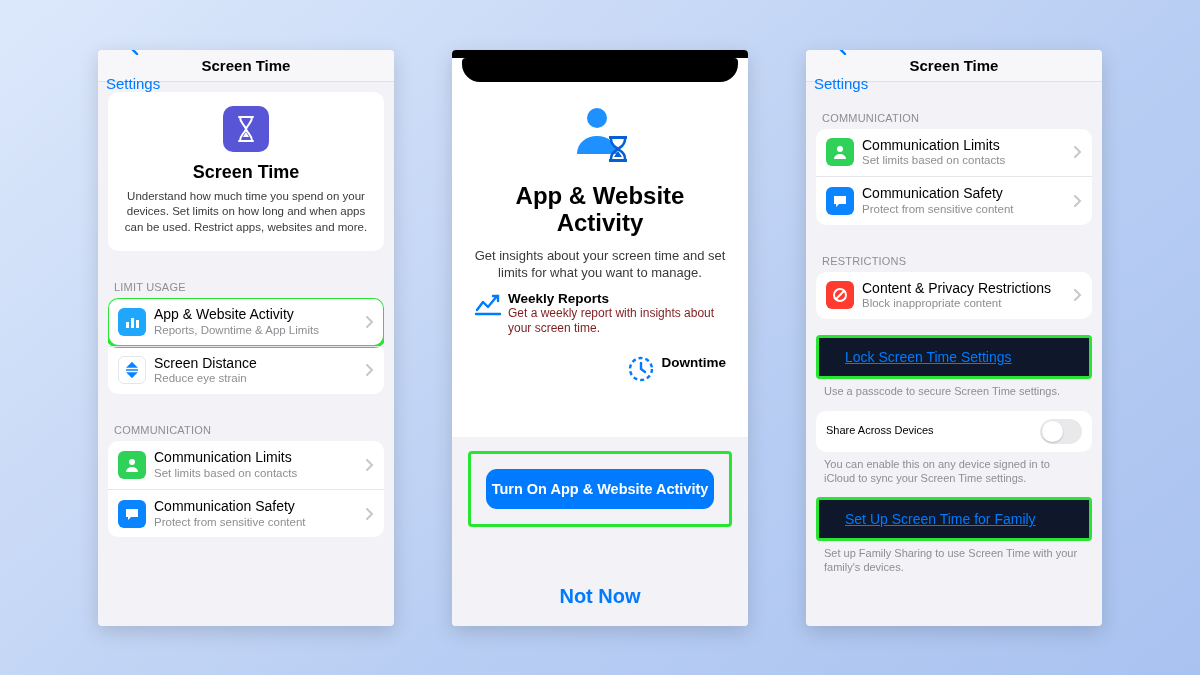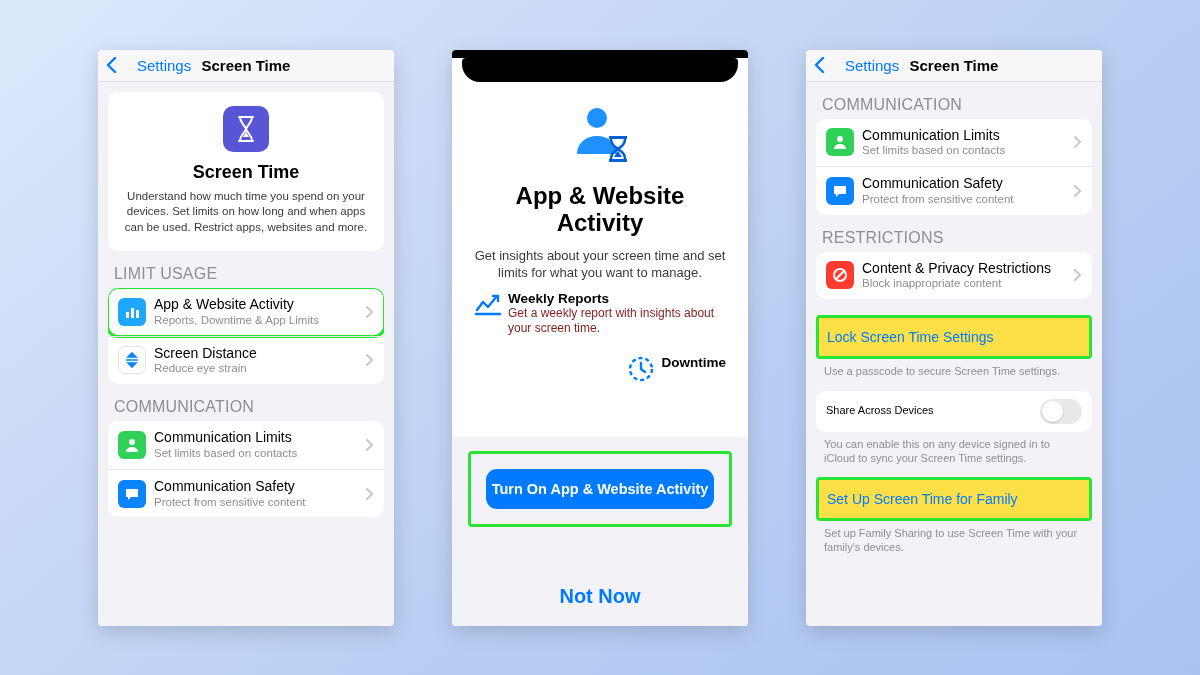--- a/index.html
+++ b/index.html
@@ -35,20 +35,21 @@
     border-bottom: 0.5px solid #e1e1e4;
     position: relative;
   }
   .back {
     color: #007aff;
     font-size: 15px;
     display: flex;
     align-items: center;
     gap: 20px;
     cursor: pointer;
+    flex-direction: column;
   }
   .navtitle {
     position: absolute;
     left: 50%;
     transform: translateX(-50%);
     font-size: 15px;
     font-weight: 600;
     color: #000;
   }
   .scroll { flex: 1; overflow: hidden; padding: 10px 10px 0; }
@@ -63,25 +64,26 @@
     width: 46px; height: 46px;
     background: #5856d6;
     border-radius: 10px;
     margin: 0 auto 10px;
     display: flex; align-items: center; justify-content: center;
   }
   .hero-title { font-size: 18px; font-weight: 700; margin-bottom: 6px; }
   .hero-desc { font-size: 11.5px; color: #3a3a3c; line-height: 1.35; }
   
   .sec-header {
-    font-size: 16px;
+    font-size: 11px;
     color: #8e8e93;
     letter-spacing: 0.2px;
     padding: 14px 6px 5px;
     text-transform: uppercase;
+    margin-top: 16px;
   }
   
   .group { background:#fff; border-radius:10px; overflow:hidden; }
   .row {
     display:flex; align-items:center;
     padding: 8px 10px;
     gap: 8px;
     cursor:pointer;
     position:relative;
   }
@@ -102,23 +104,23 @@
   .toggle {
     width: 42px; height: 25px; background:#e9e9eb; border-radius: 25px;
     position:relative;
   }
   .toggle::after{
     content:''; position:absolute; width:21px; height:21px; background:#fff;
     border-radius:50%; top:2px; left:2px; box-shadow:0 1px 2px rgba(0,0,0,0.2);
   }
   
   .link-row {
-    background:#fde047; border-radius:10px;
-    padding: 11px 8px;
-    font-size: 14px; color:#007aff; cursor:pointer;
+    background:#0f172a; border-radius:10px;
+    padding: 11px 26px;
+    font-size: 14px; color:#007aff; cursor:pointer;text-decoration:underline;
   }
   
   .phone2 { background:#fff; }
   .notch { height:24px; background:#000; border-radius: 4px 4px 18px 18px; margin: 0 10px;}
   .sheet {
     background:#fff;
     display:flex; flex-direction:column; align-items:center;
     padding: 22px 22px 0; flex:1; text-align:center;
   }
   .p2-icon { margin-bottom: 14px; }

